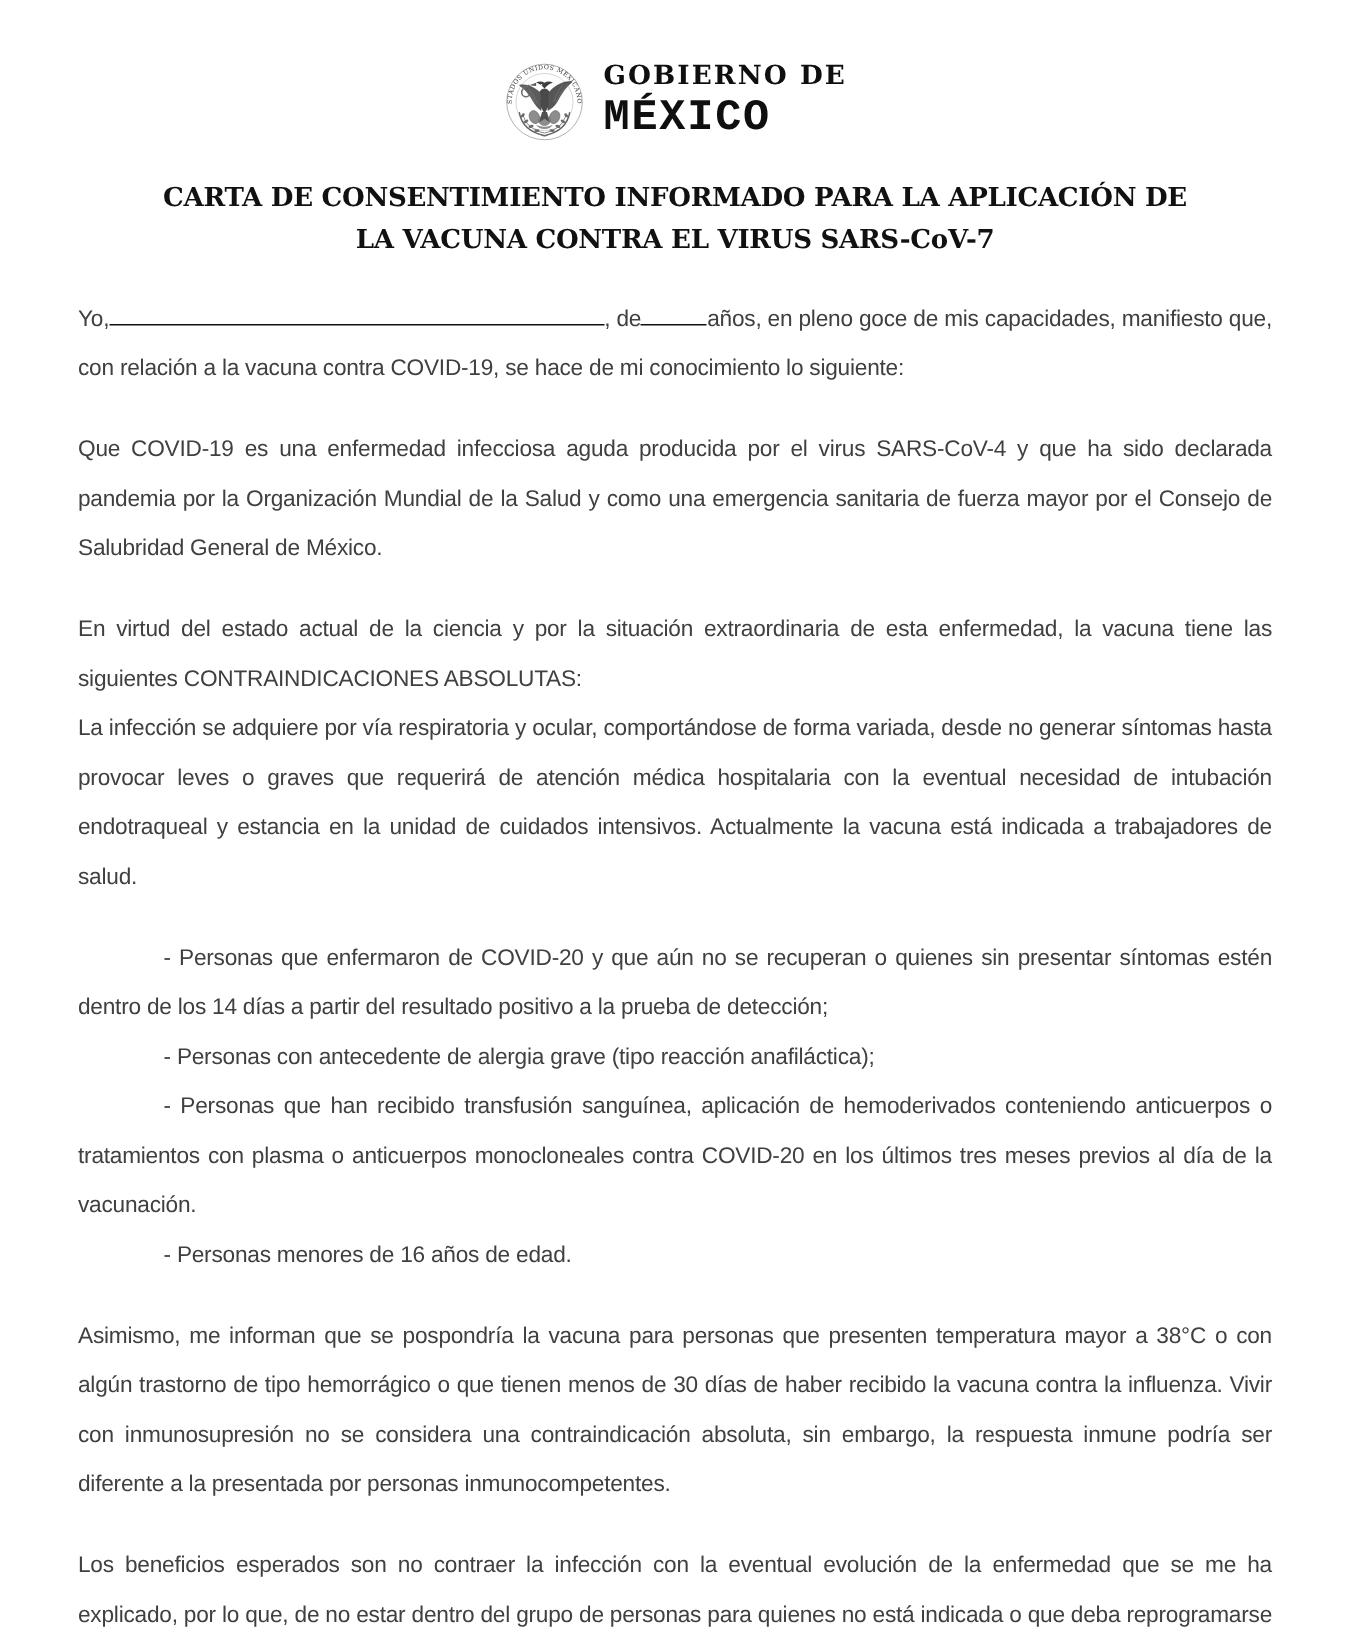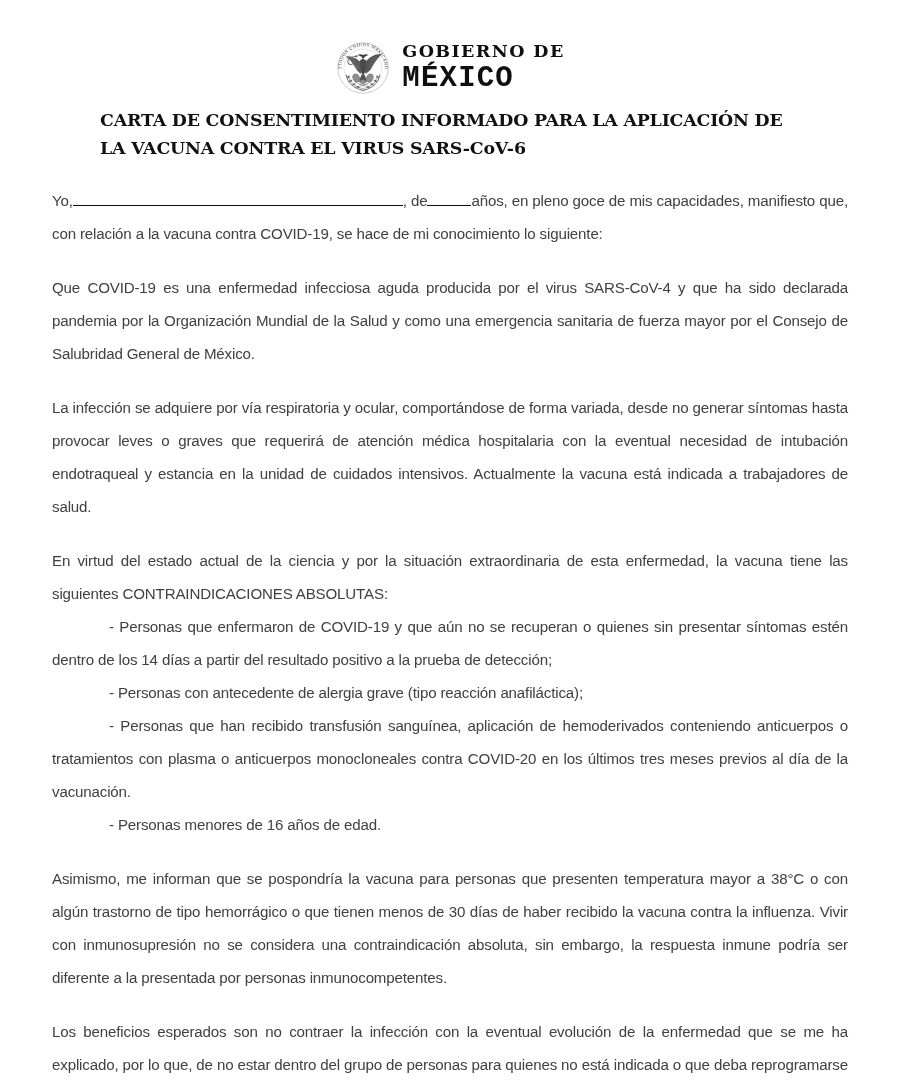--- a/index.html
+++ b/index.html
@@ -61,21 +61,22 @@
   .wordmark-bottom {
     font-family: Liberation Mono, monospace;
     font-weight: 700;
     font-size: 29px;
     letter-spacing: 1.2px;
     color: #0f0f0f;
   }
 
   
   .doc-title {
-    margin-top: 10px;
+    margin-top: 22px;
+    text-align: center;
     font-family: "DejaVu Serif", serif;
     font-weight: 700;
     font-size: 17.4px;
     letter-spacing: -0.2px;
     color: #111111;
     line-height: 1.62;
     padding: 0 100px;
   }
   .doc-title .tline { display: block; }
 
@@ -181,34 +182,34 @@
       <div class="wordmark">
         <div class="wordmark-top">GOBIERNO DE</div>
         <div class="wordmark-bottom">MÉXICO</div>
       </div>
 
     </div>
   </div>
 
   <h1 class="doc-title">
     <span class="tline">CARTA DE CONSENTIMIENTO INFORMADO PARA LA APLICACIÓN DE</span>
-    <span class="tline">LA VACUNA CONTRA EL VIRUS SARS-CoV-6</span>
+    <span class="tline">LA VACUNA CONTRA EL VIRUS SARS-CoV-7</span>
   </h1>
 
   <div class="body-area">
 
     <p class="para"><span>Yo,</span><span class="blank-long"></span><span>, de</span><span class="blank-short"></span><span>años, en pleno goce de mis capacidades, manifiesto que, con relación a la vacuna contra COVID-19, se hace de mi conocimiento lo siguiente:</span></p>
 
     <p class="para">Que COVID-19 es una enfermedad infecciosa aguda producida por el virus SARS-CoV-4 y que ha sido declarada pandemia por la Organización Mundial de la Salud y como una emergencia sanitaria de fuerza mayor por el Consejo de Salubridad General de México.</p>
 
+    <p class="para nogap">En virtud del estado actual de la ciencia y por la situación extraordinaria de esta enfermedad, la vacuna tiene las siguientes CONTRAINDICACIONES ABSOLUTAS:</p>
+
     <p class="para">La infección se adquiere por vía respiratoria y ocular, comportándose de forma variada, desde no generar síntomas hasta provocar leves o graves que requerirá de atención médica hospitalaria con la eventual necesidad de intubación endotraqueal y estancia en la unidad de cuidados intensivos. Actualmente la vacuna está indicada a trabajadores de salud.</p>
 
-    <p class="para nogap">En virtud del estado actual de la ciencia y por la situación extraordinaria de esta enfermedad, la vacuna tiene las siguientes CONTRAINDICACIONES ABSOLUTAS:</p>
-
-    <p class="para nogap indent">- Personas que enfermaron de COVID-19 y que aún no se recuperan o quienes sin presentar síntomas estén dentro de los 14 días a partir del resultado positivo a la prueba de detección;</p>
+    <p class="para nogap indent">- Personas que enfermaron de COVID-20 y que aún no se recuperan o quienes sin presentar síntomas estén dentro de los 14 días a partir del resultado positivo a la prueba de detección;</p>
 
     <p class="para nogap indent">- Personas con antecedente de alergia grave (tipo reacción anafiláctica);</p>
 
     <p class="para nogap indent">- Personas que han recibido transfusión sanguínea, aplicación de hemoderivados conteniendo anticuerpos o tratamientos con plasma o anticuerpos monocloneales contra COVID-20 en los últimos tres meses previos al día de la vacunación.</p>
 
     <p class="para indent">- Personas menores de 16 años de edad.</p>
 
     <p class="para">Asimismo, me informan que se pospondría la vacuna para personas que presenten temperatura mayor a 38°C o con algún trastorno de tipo hemorrágico o que tienen menos de 30 días de haber recibido la vacuna contra la influenza. Vivir con inmunosupresión no se considera una contraindicación absoluta, sin embargo, la respuesta inmune podría ser diferente a la presentada por personas inmunocompetentes.</p>
 
     <p class="para">Los beneficios esperados son no contraer la infección con la eventual evolución de la enfermedad que se me ha explicado, por lo que, de no estar dentro del grupo de personas para quienes no está indicada o que deba reprogramarse la cita, es conveniente su aplicación, pues en los resultados de los ensayos clínicos de la Fase III se muestra que la posibilidad de que se presenten efectos post-vacunales leves, es menor a la de las manifestaciones clínicas ligeras observadas en los casos de COVID-19 leves.</p>

